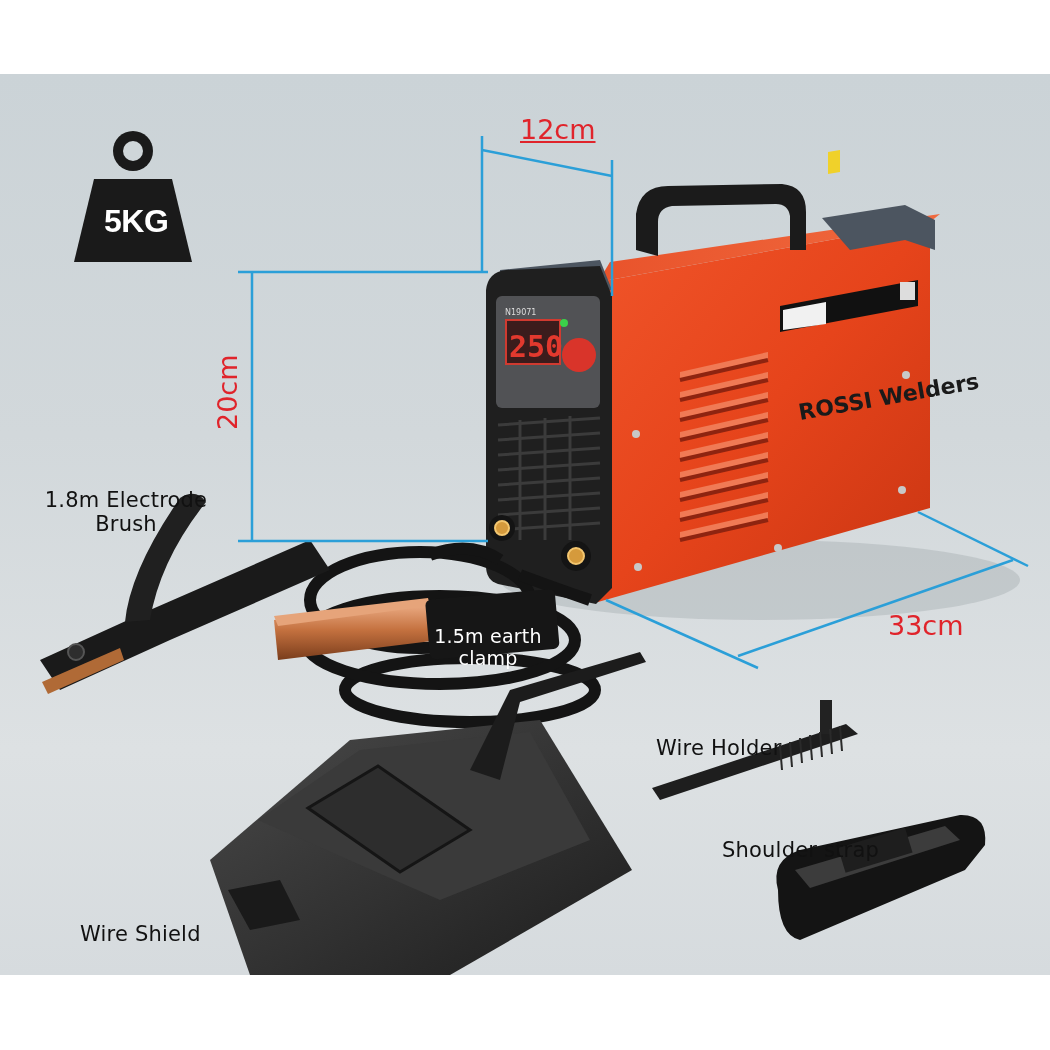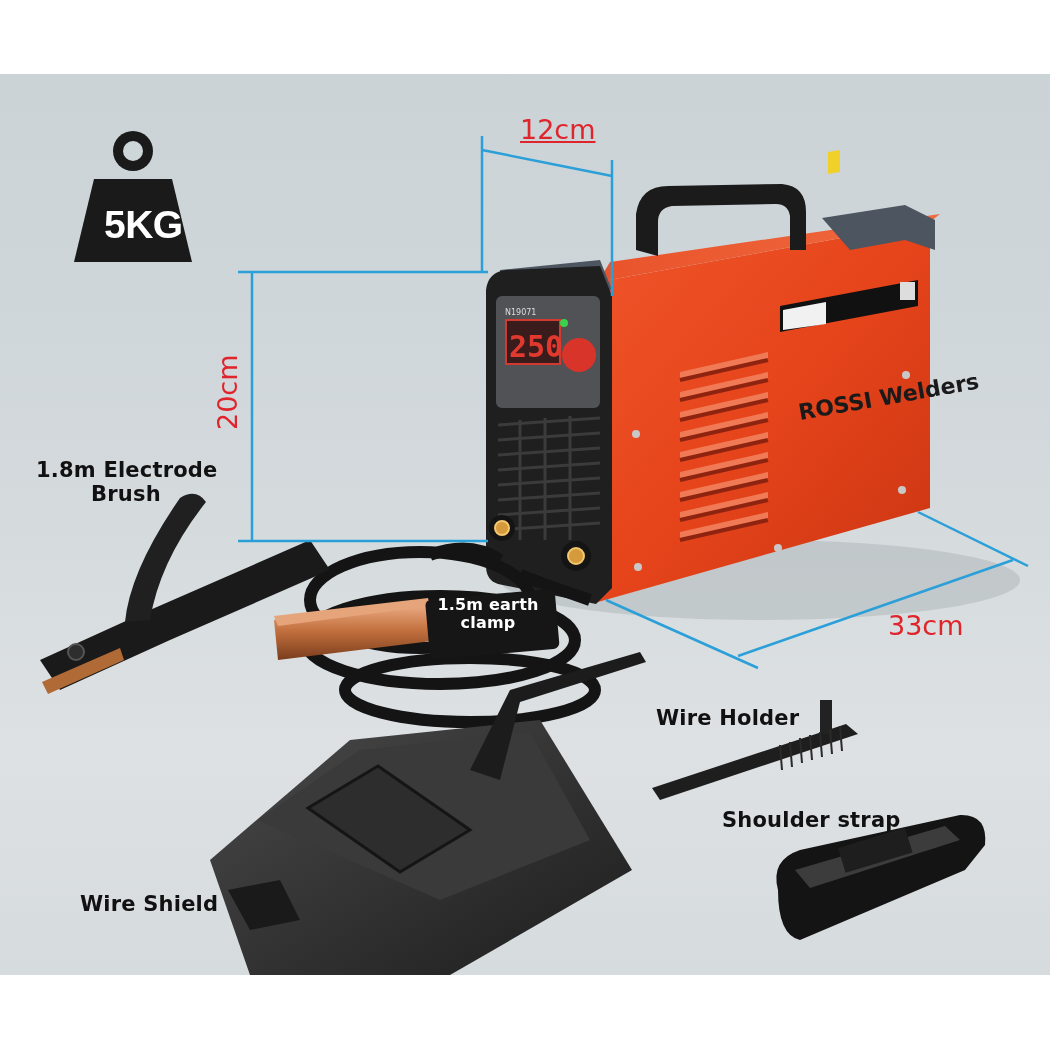--- a/index.html
+++ b/index.html
@@ -2,28 +2,28 @@
 <html><head>
 <meta charset="utf-8">
 <style>
   html, body { margin: 0; padding: 0; background: #ffffff; }
   body { width: 1050px; height: 1050px; position: relative; overflow: hidden;
          font-family: "DejaVu Sans", "Liberation Sans", sans-serif; }
   .photo { position: absolute; left: 0; top: 74px; width: 1050px; height: 901px;
            background: linear-gradient(180deg, #cbd3d7 0%, #d2d8db 40%, #dde1e3 75%, #d6dbde 100%);
            overflow: hidden; }
   .photo svg { position: absolute; left: 0; top: 0; }
-  .label { position: absolute; color: #111111; font-weight: bold; font-size: 21px;
-           letter-spacing: 0.2px; line-height: 1.15; white-space: nowrap; }
+  .label { position: absolute; color: #111111; font-weight: normal; font-size: 21px;
+           letter-spacing: 0.2px; line-height: 1.15; white-space: nowrap; margin-top: 30px; }
   .label.center { text-align: center; }
-  .label.white { color: #ffffff; font-size: 16px; }
+  .label.white { color: #ffffff; font-size: 19px; }
   .dim { position: absolute; color: #e0242b; font-size: 27px; font-weight: normal;
          white-space: nowrap; font-family: "DejaVu Sans", sans-serif; }
   .dim.vertical { transform: rotate(-90deg); transform-origin: left top; }
-  .weight-text { position: absolute; color: #ffffff; font-weight: bold; font-size: 39px;
+  .weight-text { position: absolute; color: #ffffff; font-weight: bold; font-size: 32px;
                  font-family: "Liberation Sans", sans-serif; letter-spacing: -0.5px; }
 </style>
 </head>
 <body>
 
 <div class="photo">
   <svg width="1050" height="901" viewBox="0 74 1050 901">
     <defs>
       <linearGradient id="orangeSide" x1="0" y1="0" x2="1" y2="1">
         <stop offset="0" stop-color="#f0552a"></stop>

